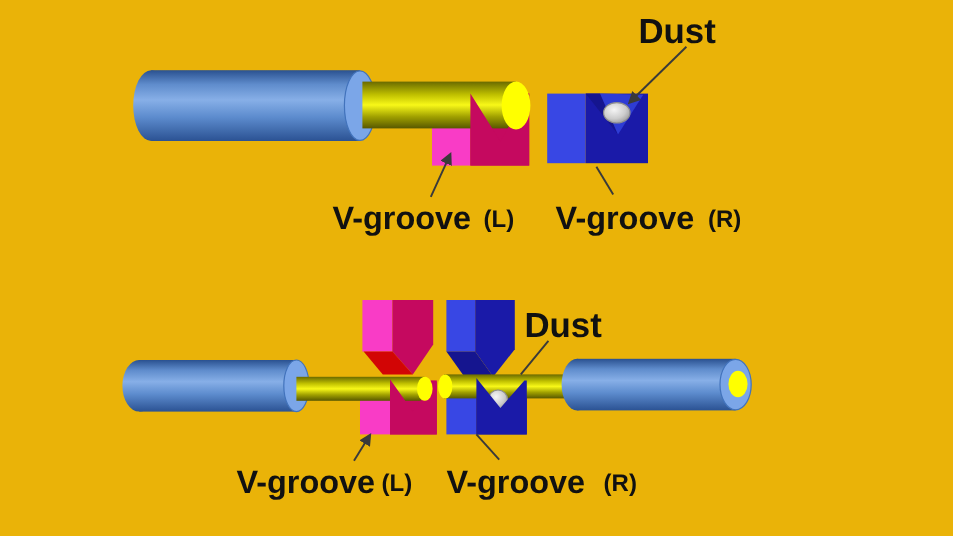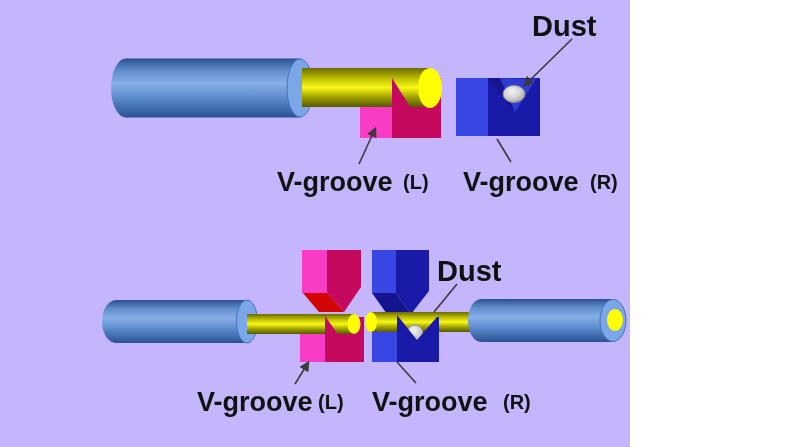--- a/index.html
+++ b/index.html
@@ -1,16 +1,16 @@
 <!DOCTYPE html>
 <html><head>
 <meta charset="utf-8">
 <style>
   html,body{margin:0;padding:0;background:#ffffff;}
-  .stage{position:relative;width:630px;height:447px;background:#c4b5fd;overflow:hidden;}
+  .stage{position:relative;width:794px;height:447px;background:#eab308;overflow:hidden;}
   svg{display:block;}
   .lbl{font-family:"Liberation Sans",sans-serif;font-weight:bold;fill:#111111;font-size:27px;}
   .lbl-sub{font-family:"Liberation Sans",sans-serif;font-weight:bold;fill:#111111;font-size:20px;}
   .lbl-dust{font-family:"Liberation Sans",sans-serif;font-weight:bold;fill:#111111;font-size:29px;}
   .leader{fill:none;stroke-width:1.6;}
 </style>
 </head>
 <body>
 
 <div class="stage">

